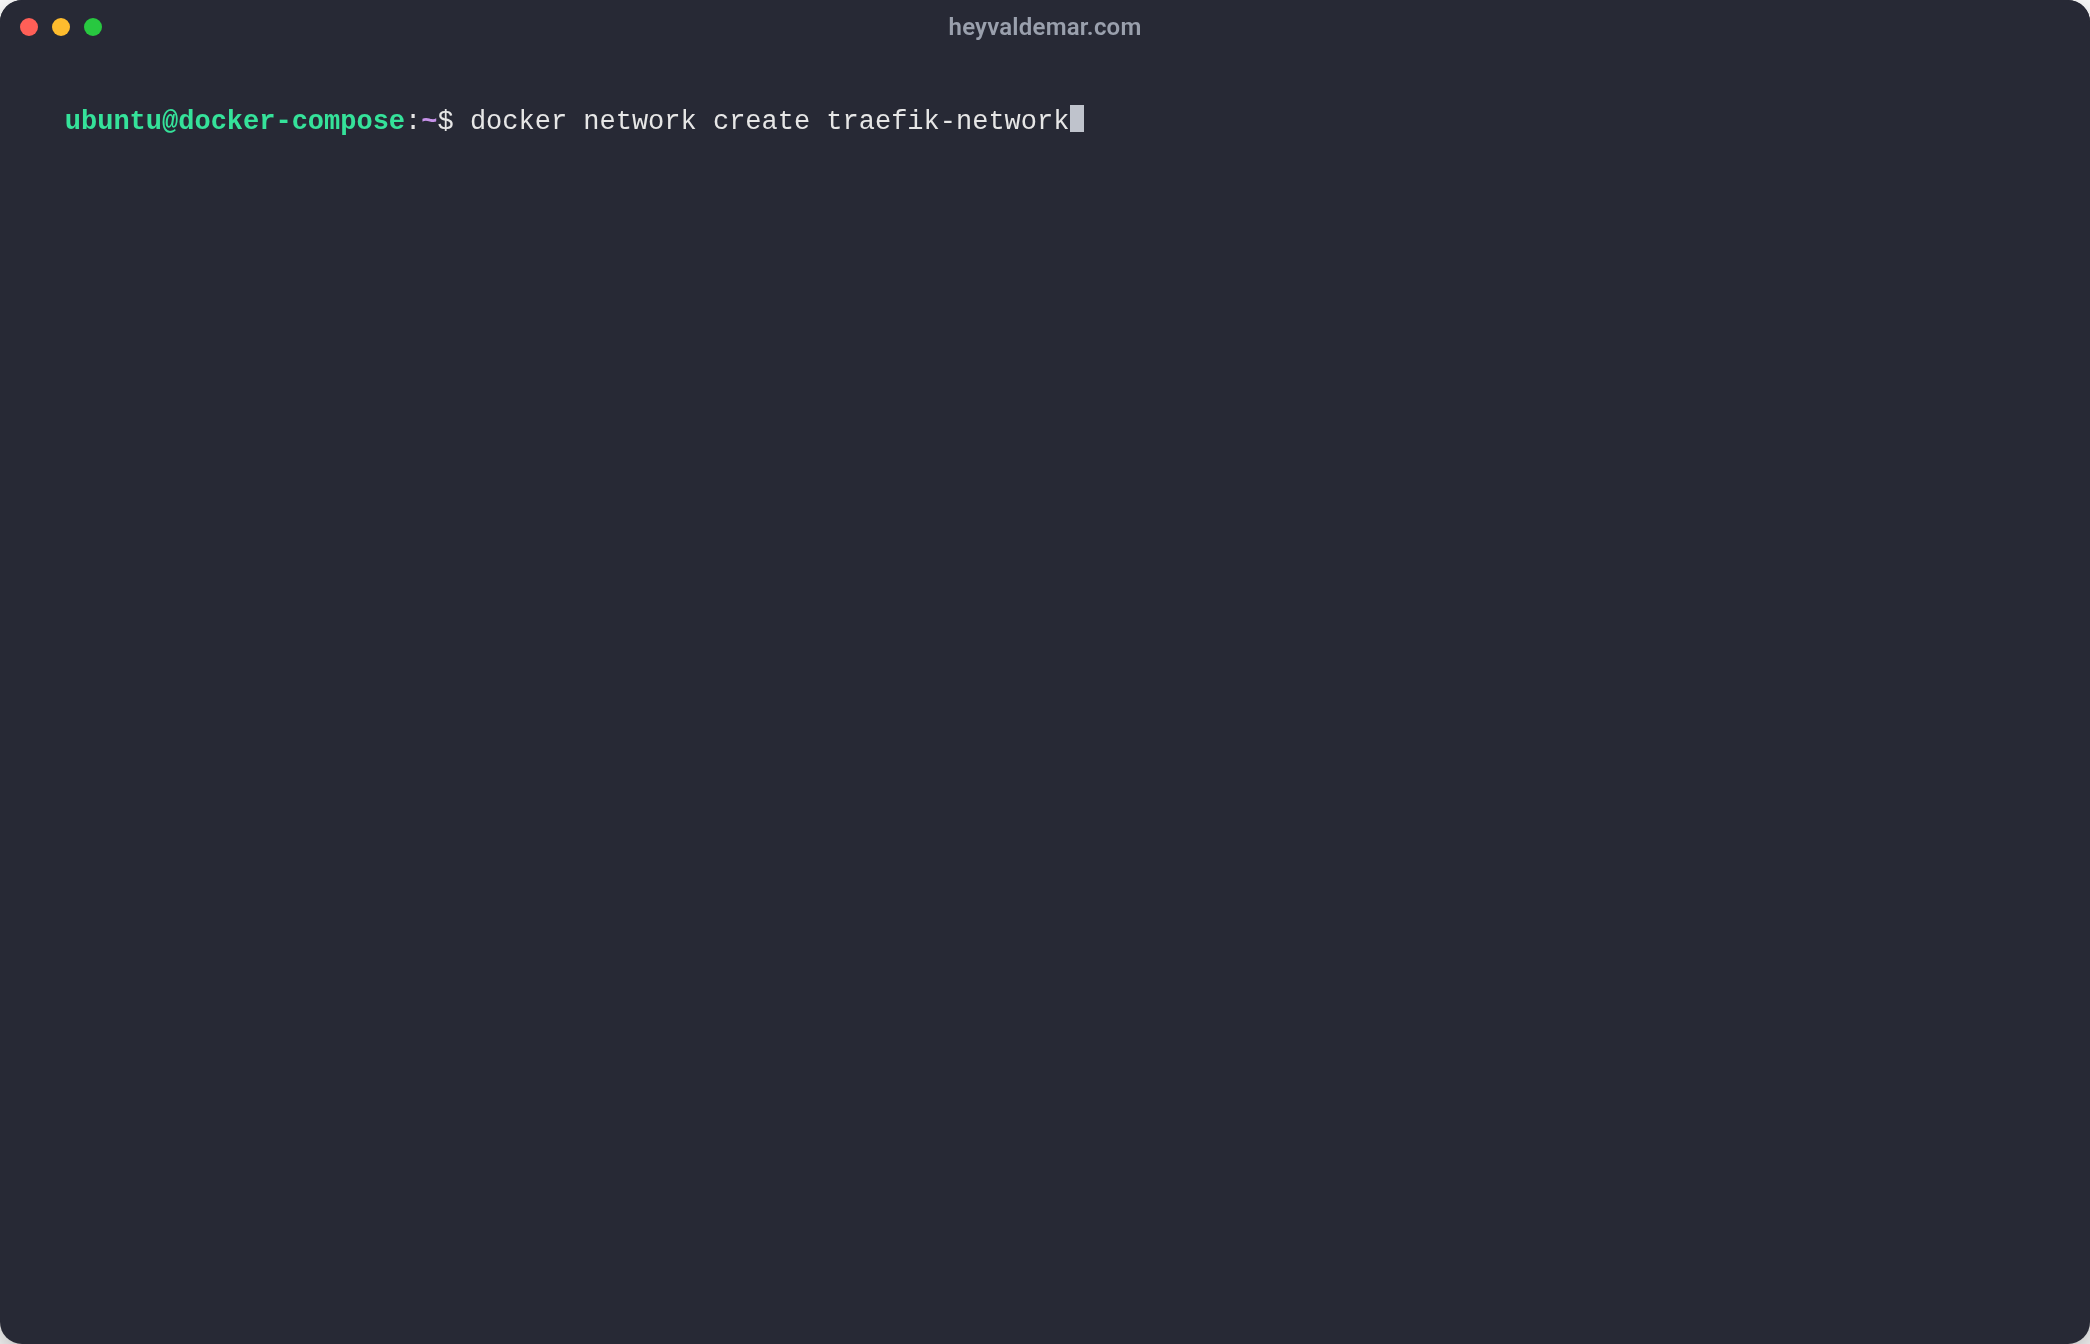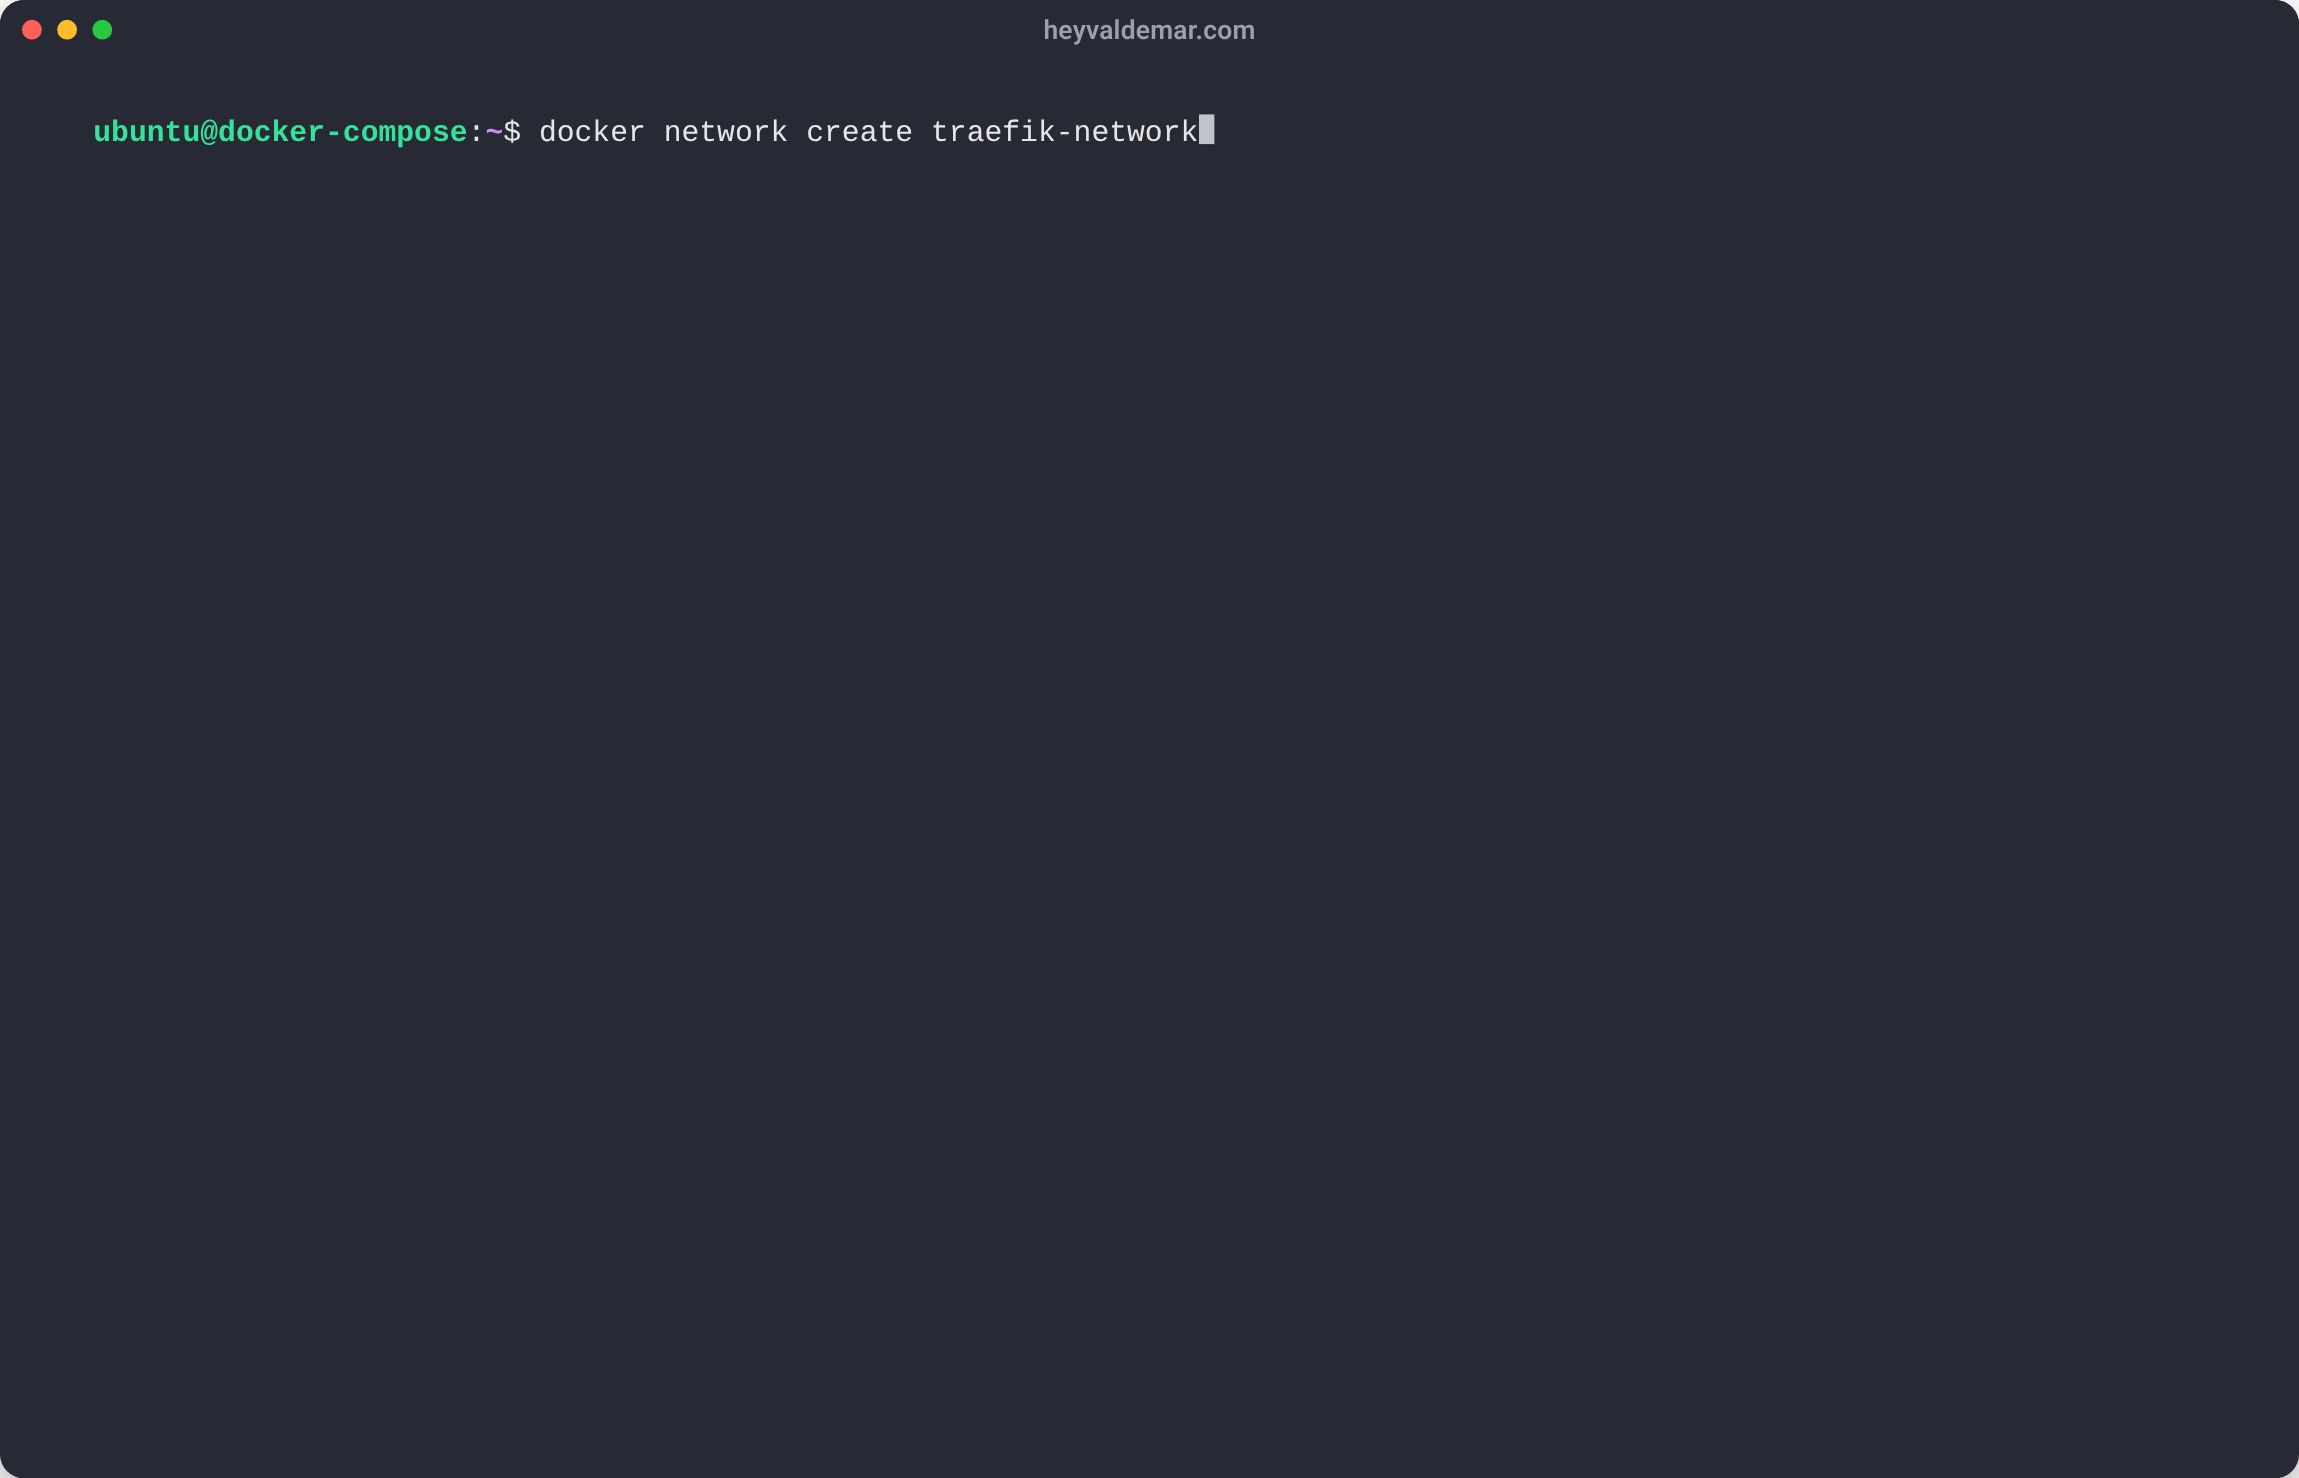--- a/index.html
+++ b/index.html
@@ -49,21 +49,21 @@
       left: 50%;
       transform: translateX(-50%);
       color: #9aa0ad;
       font-size: 24px;
       font-weight: 600;
       letter-spacing: 0.2px;
       font-family: -apple-system, BlinkMacSystemFont, "Segoe UI", Roboto, Helvetica, Arial, sans-serif;
     }
     .terminal-body {
       flex: 1;
-      padding: 14px 12px 20px 20px;
+      padding: 14px 12px 20px 0;
       color: #e6e6e6;
       font-size: 27px;
       line-height: 1.35;
       white-space: pre;
       overflow: hidden;
     }
     .prompt-line { white-space: pre; }
     .user-host { color: #35e29a; font-weight: 700; }
     .colon-dollar { color: #e6e6e6; }
     .tilde { color: #c792ea; font-weight: 700; }

